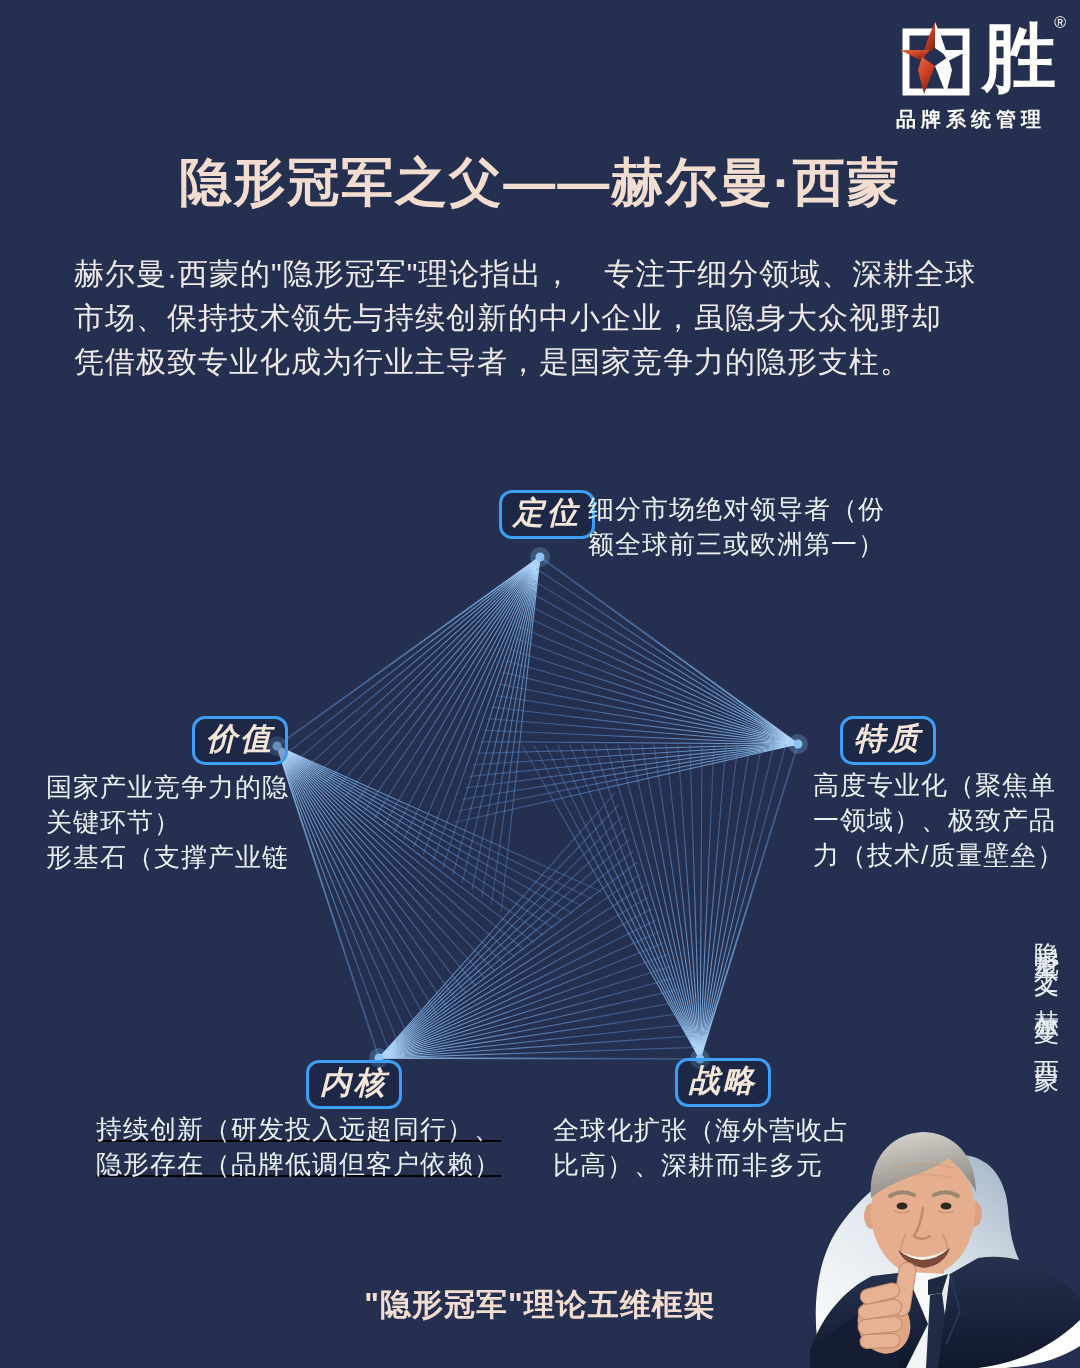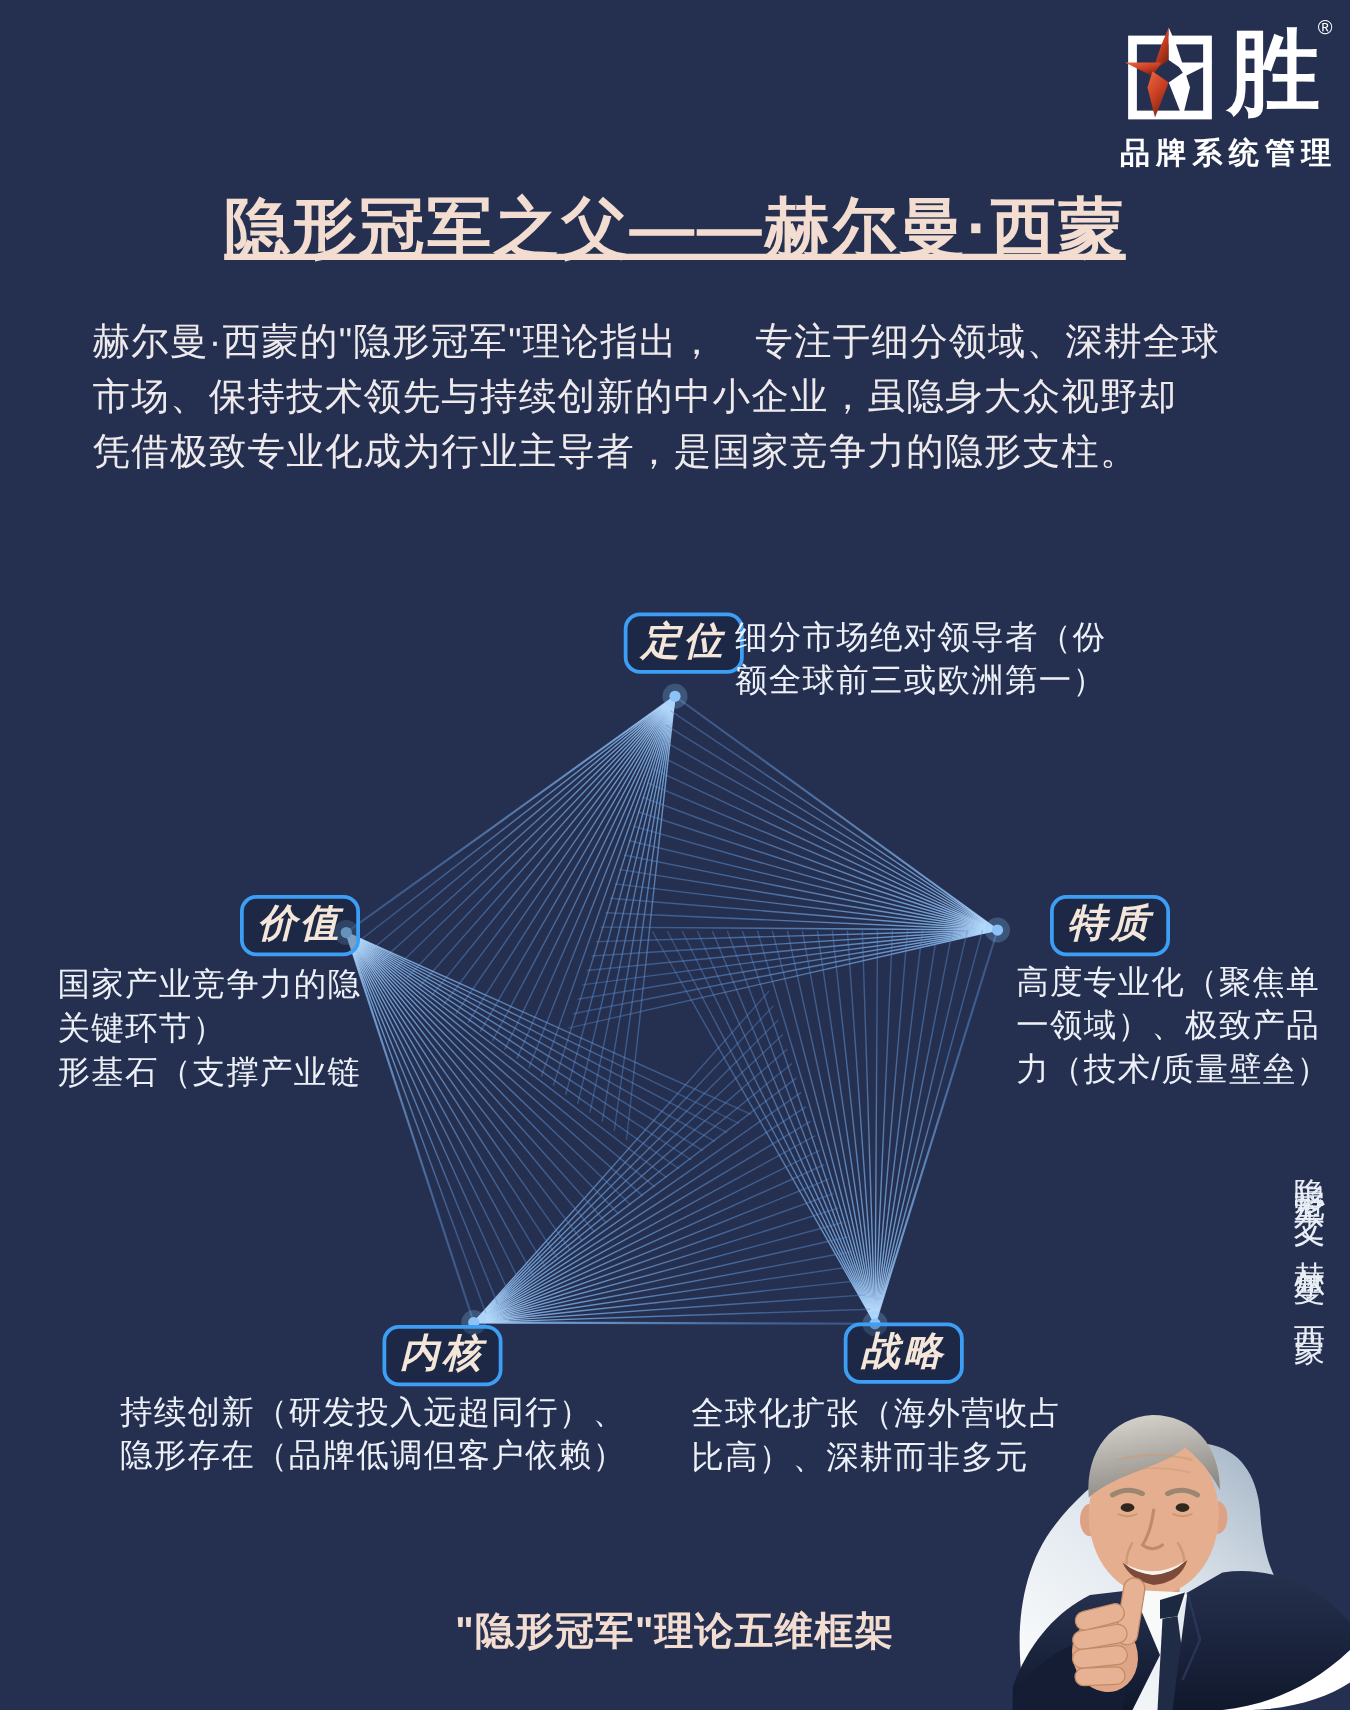--- a/index.html
+++ b/index.html
@@ -12,26 +12,26 @@
   .logo{position:absolute; top:12px; right:16px; width:170px; height:118px;}
   .logo-row{position:relative; height:92px;}
   .logo-mark{position:absolute; left:0; top:2px;}
   .logo-char{
     position:absolute; left:88px; top:4px; font-size:74px; line-height:84px;
     font-weight:700; color:#ffffff;
   }
   .logo-reg{position:absolute; right:-2px; top:2px; font-size:16px; color:#ffffff; font-weight:400;}
   .logo-sub{
     position:absolute; left:2px; top:94px; width:168px;
-    font-size:24px; letter-spacing:5px; color:#ffffff; font-weight:600; white-space:nowrap;
+    font-size:20px; letter-spacing:5px; color:#ffffff; font-weight:600; white-space:nowrap;
   }
   
   .title{
     position:absolute; left:0; top:148px; width:100%; text-align:center;
-    font-size:52px; font-weight:900; letter-spacing:2px; color:#f3ddd0; white-space:nowrap;text-decoration:underline;
+    font-size:52px; font-weight:900; letter-spacing:2px; color:#f3ddd0; white-space:nowrap;
   }
   .intro{position:absolute; left:74px; top:252px; width:940px;}
   .intro-line{
     font-size:30px; line-height:44px; color:#eeeaec; letter-spacing:1px;
     white-space:nowrap; font-weight:500;
   }
   
   .fans{position:absolute; left:0; top:0; width:1080px; height:1368px; pointer-events:none;}
   .node-box{
     position:absolute; border:3px solid #3d9ef6; border-radius:13px;
@@ -44,21 +44,21 @@
     font-size:26px; line-height:35px; color:#edf1f7; letter-spacing:1px;
     white-space:nowrap; font-weight:400;
   }
   .nb0{left:499px; top:490px;}
   .nd0{left:588px; top:492px;}
   .nb1{left:814px; top:716px;margin-left:26px;}
   .nd1{left:813px; top:768px;}
   .nb2{left:675px; top:1058px;}
   .nd2{left:553px; top:1113px;}
   .nb3{left:306px; top:1060px;}
-  .nd3{left:96px; top:1112px;}
+  .nd3{left:96px; top:1112px;text-decoration:underline;}
   .nb4{left:192px; top:716px;}
   .nd4{left:46px; top:770px;}
   
   .side-caption{
     position:absolute; right:16px; top:922px; height:310px;
     writing-mode:vertical-rl; text-orientation:upright;
     font-size:25px; letter-spacing:6px; color:#e9edf4; font-weight:500; z-index:5;
   }
   .footer-caption{
     position:absolute; left:0; top:1284px; width:1080px; text-align:center;

